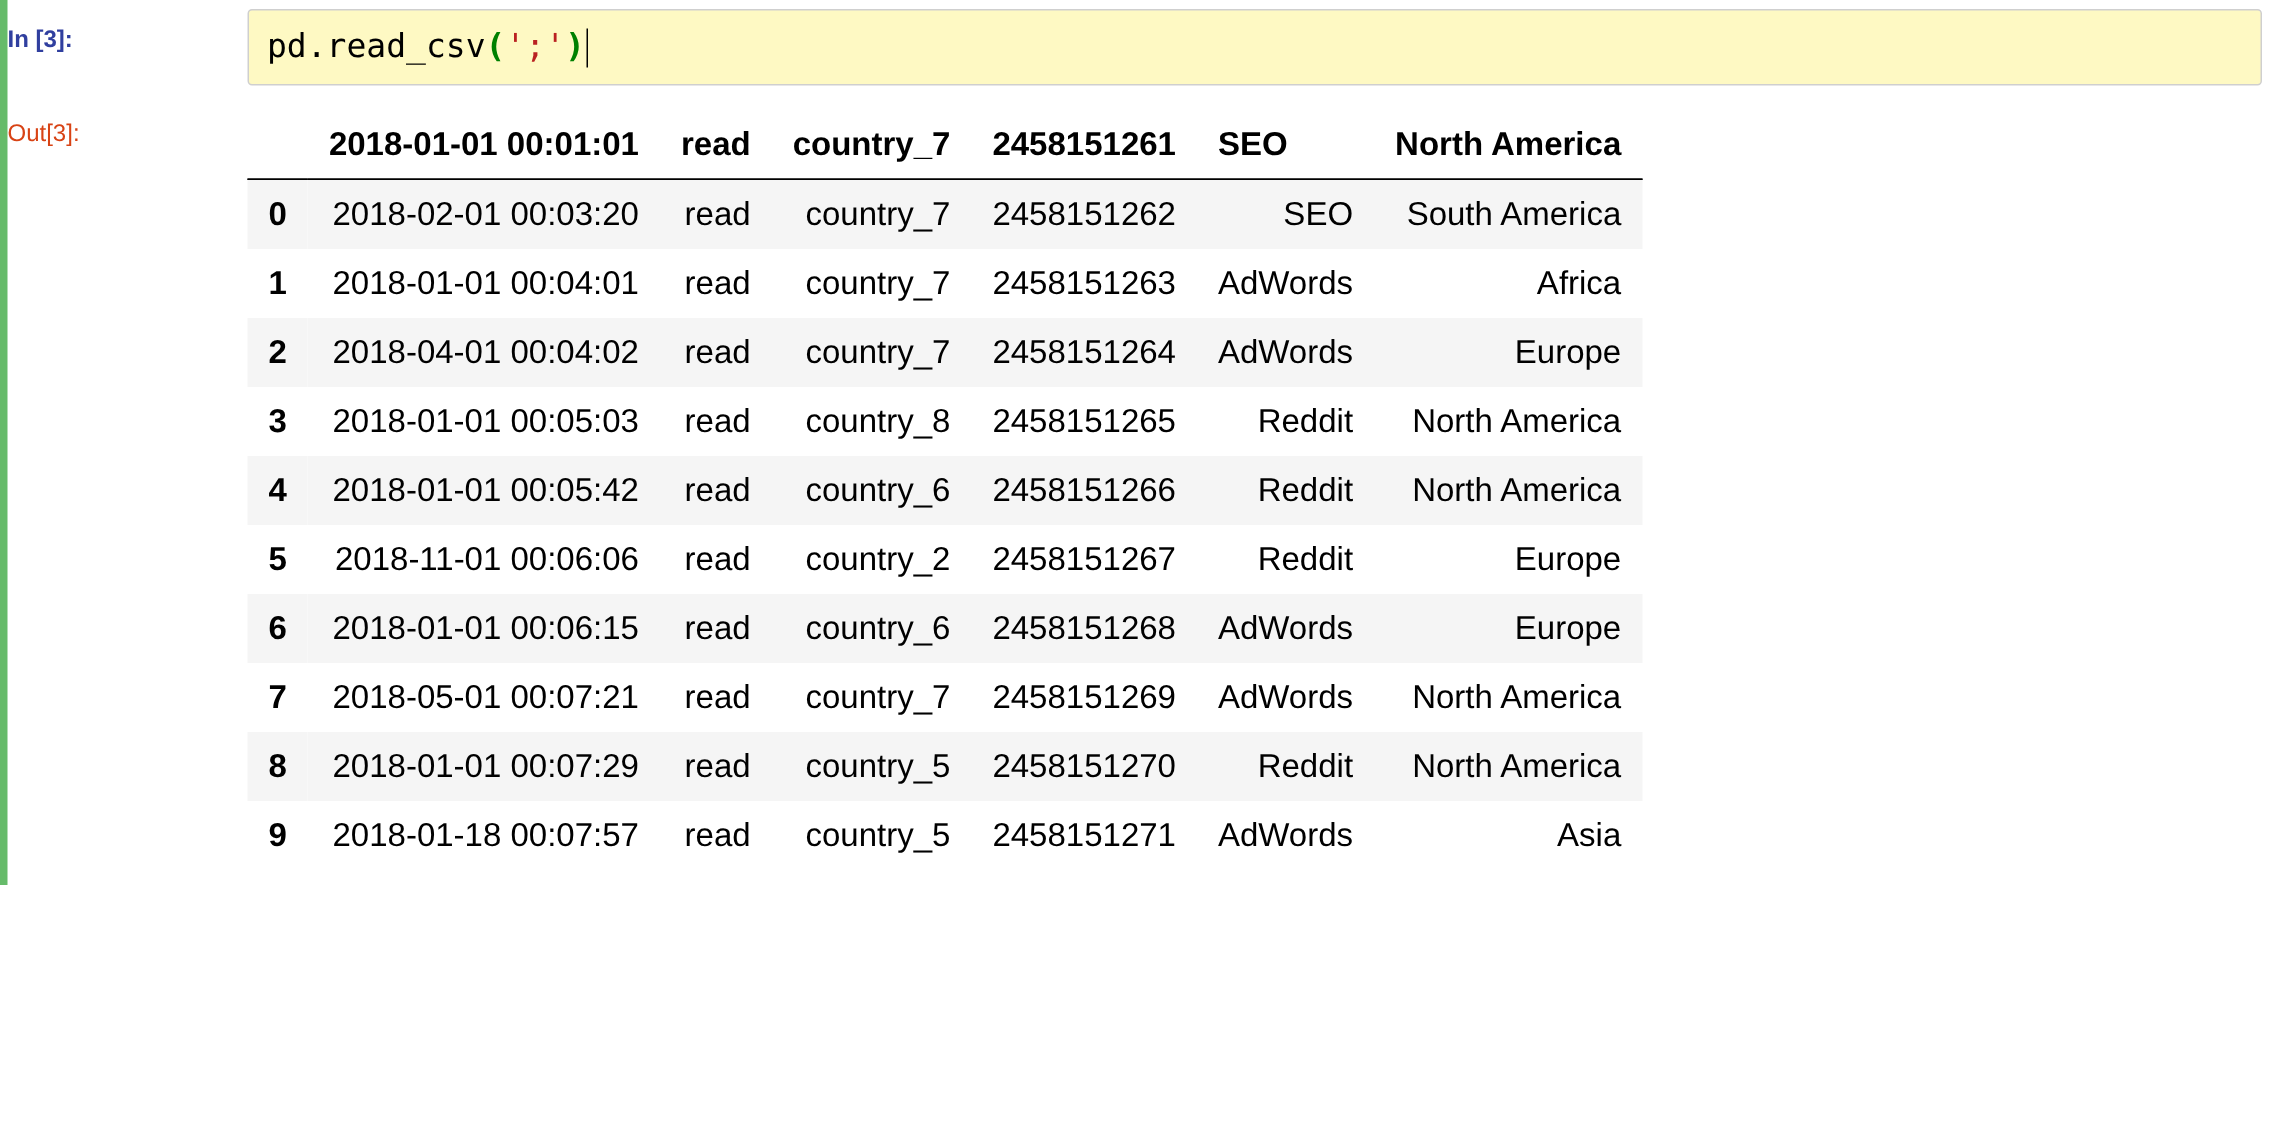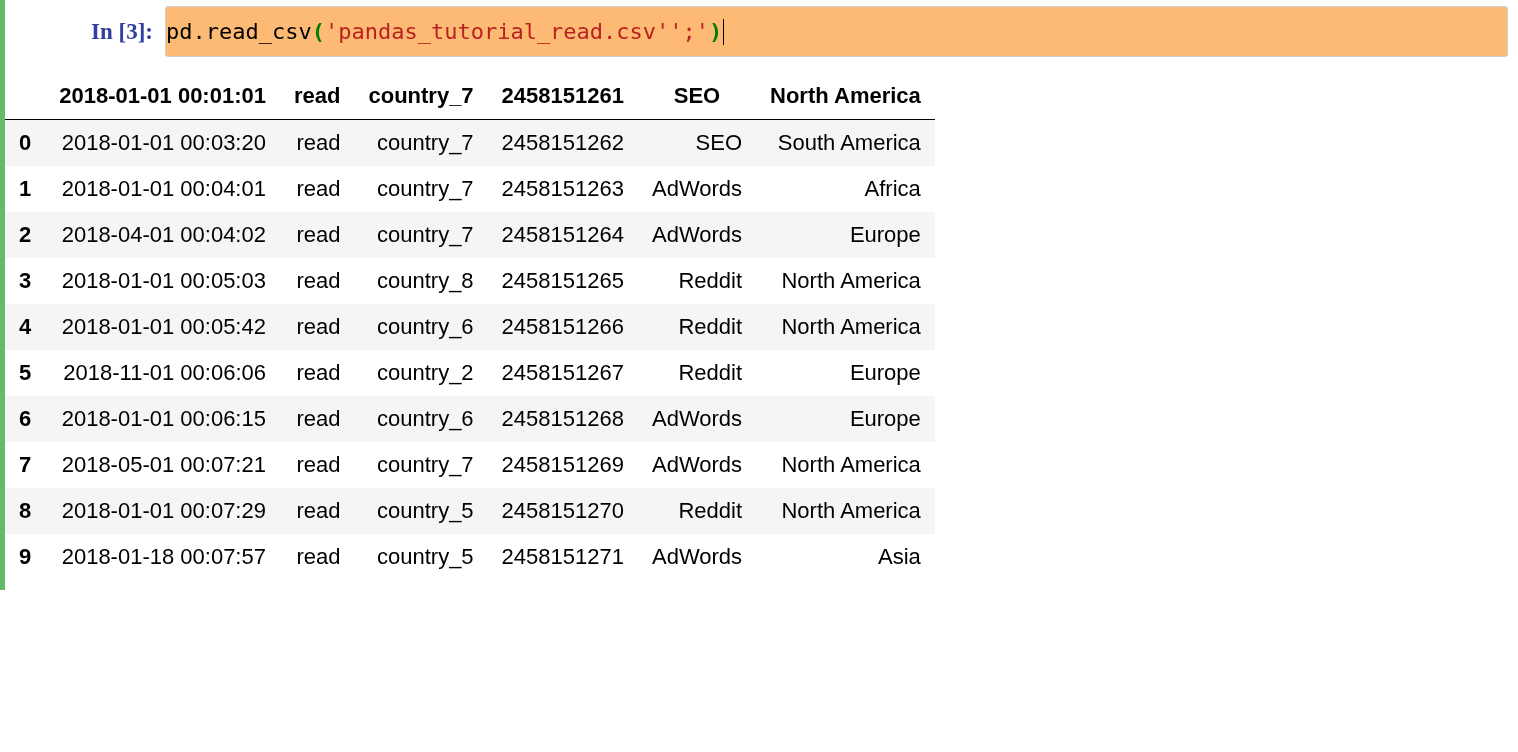--- a/index.html
+++ b/index.html
@@ -18,42 +18,41 @@
     }
     .cell-row {
       display: flex;
       align-items: flex-start;
       margin-bottom: 4px;
     }
     .cell-row.output-row {
       margin-top: 12px;
     }
     .prompt {
-      font-family: Liberation Serif, serif;
-      font-size: 23px;
+      font-family: Liberation Sans, sans-serif;
+      font-size: 16px;
       width: 160px;
       min-width: 160px;
-      text-align: right;
       padding: 10px 12px 0 0;
       line-height: 1.4;
       white-space: nowrap;
     }
     .prompt .in-text {
       color: #303F9F;
       font-weight: bold;
     }
     .prompt .out-text {
       color: #D84315;
     }
     .code-area {
       flex: 1;
       border: 1px solid #cfcfcf;
       border-radius: 3px;
-      background: #fdba74;
-      padding: 8px 0;
+      background: #fef9c3;
+      padding: 8px 12px;
       font-family: "Menlo", "Monaco", "Consolas", monospace;
       font-size: 22px;
       line-height: 1.5;
       display: flex;
       align-items: center;
     }
     .code-area .cursor {
       display: inline-block;
       width: 1px;
       height: 26px;
@@ -69,21 +68,21 @@
       padding-top: 4px;
     }
     .df-table {
       border-collapse: collapse;
       font-family: "Helvetica Neue", Helvetica, Arial, sans-serif;
       font-size: 22px;
     }
     .df-table thead th {
       font-weight: bold;
       padding: 10px 14px;
-      text-align: center;
+      text-align: left;
       border-bottom: 1px solid #000;
       background: #fff;
     }
     .df-table thead th.idx {
       font-weight: bold;
       text-align: right;
       border-bottom: 1px solid #000;
     }
     .df-table tbody th {
       font-weight: bold;
@@ -106,45 +105,47 @@
 
 <div class="cell-wrapper">
 
   <div class="cell-row">
     <div class="prompt">
       <span class="in-text"><span>In [</span><span>3</span><span>]:</span></span>
     </div>
     <div class="code-area">
       <span class="tok-blk">pd.read_csv</span>
         <span class="tok-grn">(</span>
-        <span class="tok-str">'pandas_tutorial_read.csv'</span>
         <span class="tok-str">';'</span>
         <span class="tok-grn">)</span>
         <span class="cursor"></span>
     </div>
   </div>
 
   <div class="cell-row output-row">
+    <div class="prompt">
+      <span class="out-text"><span>Out[</span><span>3</span><span>]:</span></span>
+    </div>
     <div class="output-area">
       <table class="df-table">
         <thead>
           <tr>
             <th class="idx"></th>
           <th>2018-01-01 00:01:01</th>
               <th>read</th>
               <th>country_7</th>
               <th>2458151261</th>
               <th>SEO</th>
               <th>North America</th>
             </tr>
         </thead>
         <tbody>
         <tr class="even">
               <th>0</th>
-              <td>2018-01-01 00:03:20</td>
+              <td>2018-02-01 00:03:20</td>
               <td>read</td>
               <td>country_7</td>
               <td>2458151262</td>
               <td>SEO</td>
               <td>South America</td>
             </tr>
             <tr class="odd">
               <th>1</th>
               <td>2018-01-01 00:04:01</td>
               <td>read</td>

